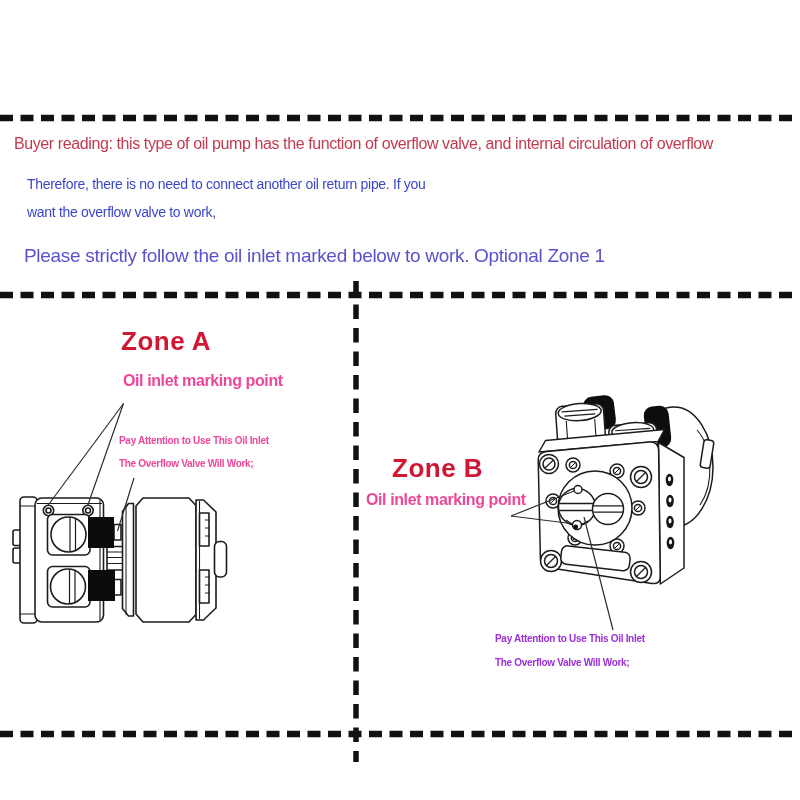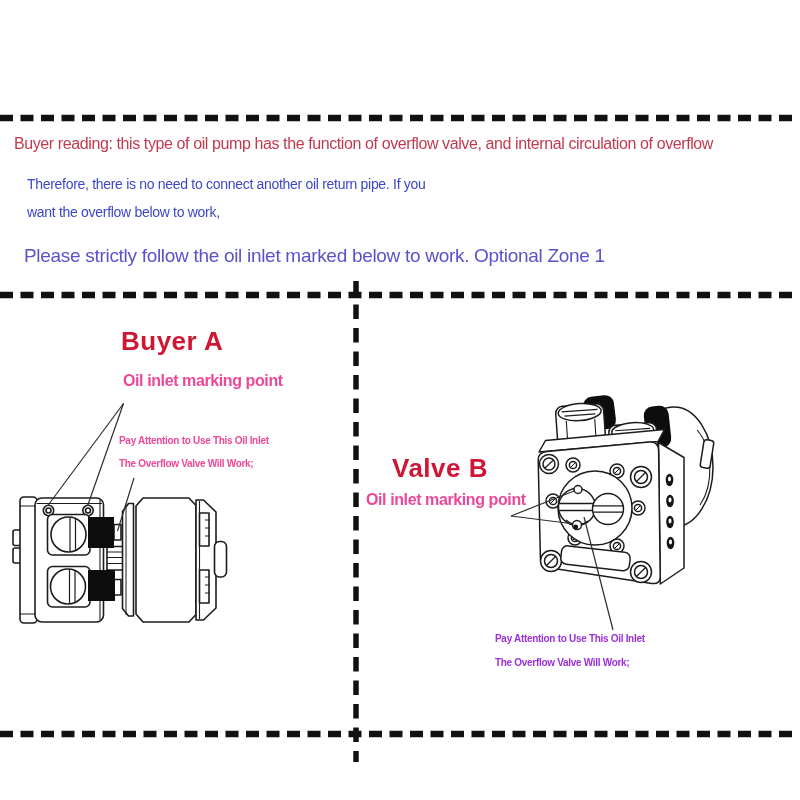--- a/index.html
+++ b/index.html
@@ -172,27 +172,27 @@
       <line x1="511" y1="516" x2="574" y2="491"></line>
       <line x1="511" y1="516" x2="570.5" y2="523.5"></line>
       <line x1="584" y1="517" x2="613" y2="630"></line>
     </g>
   </svg>
 
   <div class="txt c-notice" style="left:14px;top:135px;">Buyer reading: this type of oil pump has the function of overflow valve, and internal circulation of overflow</div>
 
   <div class="txt c-blue" style="left:27px;top:176px;">Therefore, there is no need to connect another oil return pipe. If you</div>
 
-  <div class="txt c-blue" style="left:27px;top:204px;">want the overflow below to work,</div>
+  <div class="txt c-blue" style="left:27px;top:204px;">want the overflow valve to work,</div>
 
   <div class="txt c-bviolet" style="left:24px;top:245px;">Please strictly follow the oil inlet marked below to work. Optional Zone 1</div>
 
-  <div class="txt c-zone" style="left:121px;top:327px;">Buyer A</div>
+  <div class="txt c-zone" style="left:121px;top:327px;">Zone A</div>
   <div class="txt c-purple sub" style="left:123px;top:372px;">Oil inlet marking point</div>
   <div class="txt c-purple note" style="left:119px;top:435px;">Pay Attention to Use This Oil Inlet</div>
   <div class="txt c-purple note" style="left:119px;top:458px;">The Overflow Valve Will Work;</div>
 
-  <div class="txt c-zone" style="left:392px;top:454px;">Valve B</div>
+  <div class="txt c-zone" style="left:392px;top:454px;">Zone B</div>
   <div class="txt c-purple sub" style="left:366px;top:491px;">Oil inlet marking point</div>
   <div class="txt c-magenta note" style="left:495px;top:633px;">Pay Attention to Use This Oil Inlet</div>
   <div class="txt c-magenta note" style="left:495px;top:657px;">The Overflow Valve Will Work;</div>
 
 </div>
 
 </body></html>

